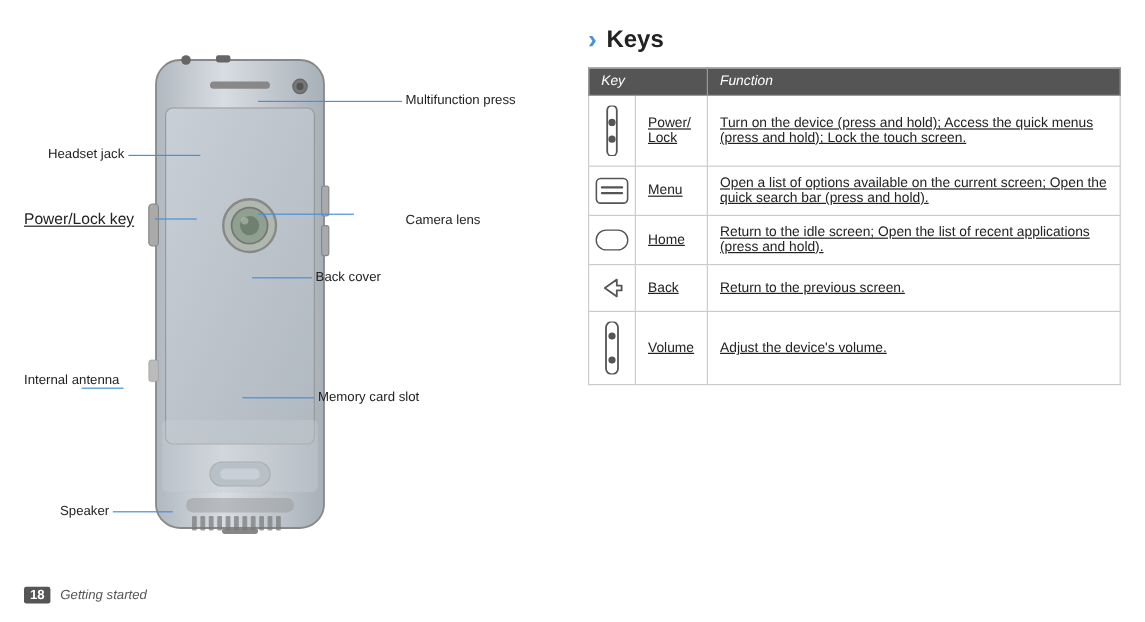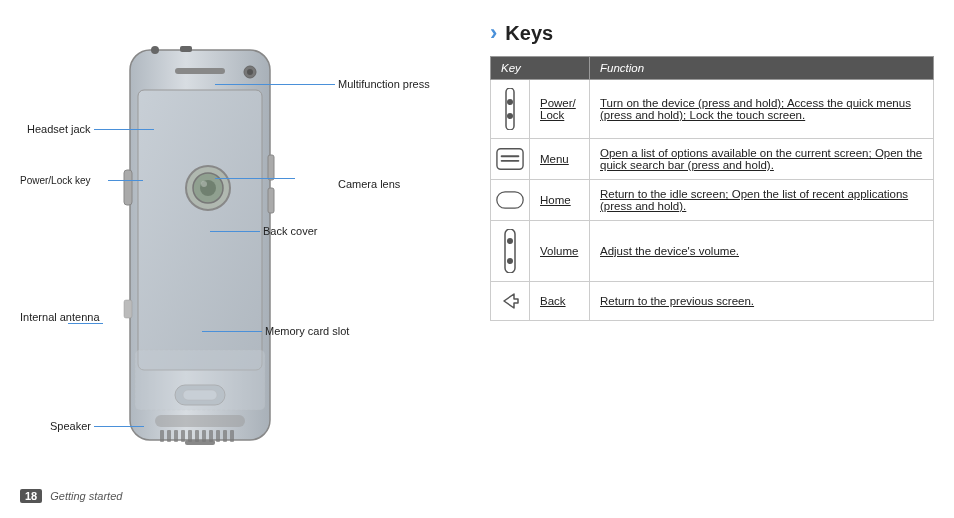--- a/index.html
+++ b/index.html
@@ -194,37 +194,37 @@
         <rect x="24" y="260" width="8" height="18" rx="2" fill="#bbb" stroke="#999" stroke-width="0.5"></rect>
 
         <rect x="35" y="310" width="130" height="60" rx="5" fill="#c8cfd6" opacity="0.4" stroke="#bbb" stroke-width="0.5" stroke-dasharray="3,2"></rect>
       </svg>
 
       <div style="position:absolute; top:48px; left:195px; display:flex; align-items:center;">
         <div style="width:120px; height:1px; background:#4a90d9;"></div>
         <span style="font-size:11px; margin-left:3px;">Multifunction press</span>
       </div>
 
-      <div style="position:absolute; top:93px; left:7px; display:flex; align-items:center;">
+      <div style="position:absolute; top:93px; left:20px; display:flex; align-items:center;">
         <span style="font-size:11px; margin-right:3px;">Headset jack</span>
         <div style="width:60px; height:1px; background:#4a90d9;"></div>
       </div>
 
       <div style="position:absolute; top:148px; left:195px; display:flex; align-items:flex-start;gap:40px;">
         <div style="width:80px; height:1px; background:#4a90d9;"></div>
         <span style="font-size:11px; margin-left:3px;">Camera lens</span>
       </div>
 
       <div style="position:absolute; top:195px; left:190px; display:flex; align-items:center;">
         <div style="width:50px; height:1px; background:#4a90d9;"></div>
         <span style="font-size:11px; margin-left:3px;">Back cover</span>
       </div>
 
       <div style="position:absolute; top:145px; left:0px; display:flex; align-items:center;">
-        <span style="font-size:10px; margin-right:17px;">Power/Lock key</span>
+        <span style="font-size:13px; margin-right:17px;text-decoration:underline;">Power/Lock key</span>
         <div style="width:35px; height:1px; background:#4a90d9;"></div>
       </div>
 
       <div style="position:absolute; top:295px; left:182px; display:flex; align-items:center;">
         <div style="width:60px; height:1px; background:#4a90d9;"></div>
         <span style="font-size:11px; margin-left:3px;">Memory card slot</span>
       </div>
 
       <div style="position:absolute; top:281px; left:0px; display:flex; align-items:flex-end;flex-direction:column;">
         <span style="font-size:11px; margin-right:3px;">Internal antenna</span>
@@ -293,42 +293,42 @@
               </svg>
             </div>
           </td>
           <td style="width:60px; font-size:11.5px;">Home</td>
           <td style="font-size:11.5px;">Return to the idle screen; Open the list of recent applications (press and hold).</td>
         </tr>
 
         <tr>
           <td style="width:36px; padding:8px 5px;">
             <div class="key-icon">
+              <svg width="28" height="22" viewBox="0 0 28 22">
+                <path d="M8,11 L18,4 L18,9 L22,9 L22,13 L18,13 L18,18 Z" fill="none" stroke="#555" stroke-width="1.5" stroke-linejoin="round"></path>
+              </svg>
+            </div>
+          </td>
+          <td style="width:60px; font-size:11.5px;">Back</td>
+          <td style="font-size:11.5px;">Return to the previous screen.</td>
+        </tr>
+
+        <tr>
+          <td style="width:36px; padding:8px 5px;">
+            <div class="key-icon">
               <svg width="18" height="44" viewBox="0 0 18 44">
                 <rect x="4" y="0" width="10" height="44" rx="5" fill="none" stroke="#555" stroke-width="1.5"></rect>
                 <circle cx="9" cy="12" r="3" fill="#555"></circle>
                 <circle cx="9" cy="32" r="3" fill="#555"></circle>
               </svg>
             </div>
           </td>
           <td style="width:60px; font-size:11.5px;">Volume</td>
           <td style="font-size:11.5px;">Adjust the device's volume.</td>
         </tr>
-
-        <tr>
-          <td style="width:36px; padding:8px 5px;">
-            <div class="key-icon">
-              <svg width="28" height="22" viewBox="0 0 28 22">
-                <path d="M8,11 L18,4 L18,9 L22,9 L22,13 L18,13 L18,18 Z" fill="none" stroke="#555" stroke-width="1.5" stroke-linejoin="round"></path>
-              </svg>
-            </div>
-          </td>
-          <td style="width:60px; font-size:11.5px;">Back</td>
-          <td style="font-size:11.5px;">Return to the previous screen.</td>
-        </tr>
       </tbody>
     </table>
   </div>
 
 </div>
 
 <div class="footer">
   <span class="page-num">18</span>
   <span class="footer-text">Getting started</span>
 </div>

